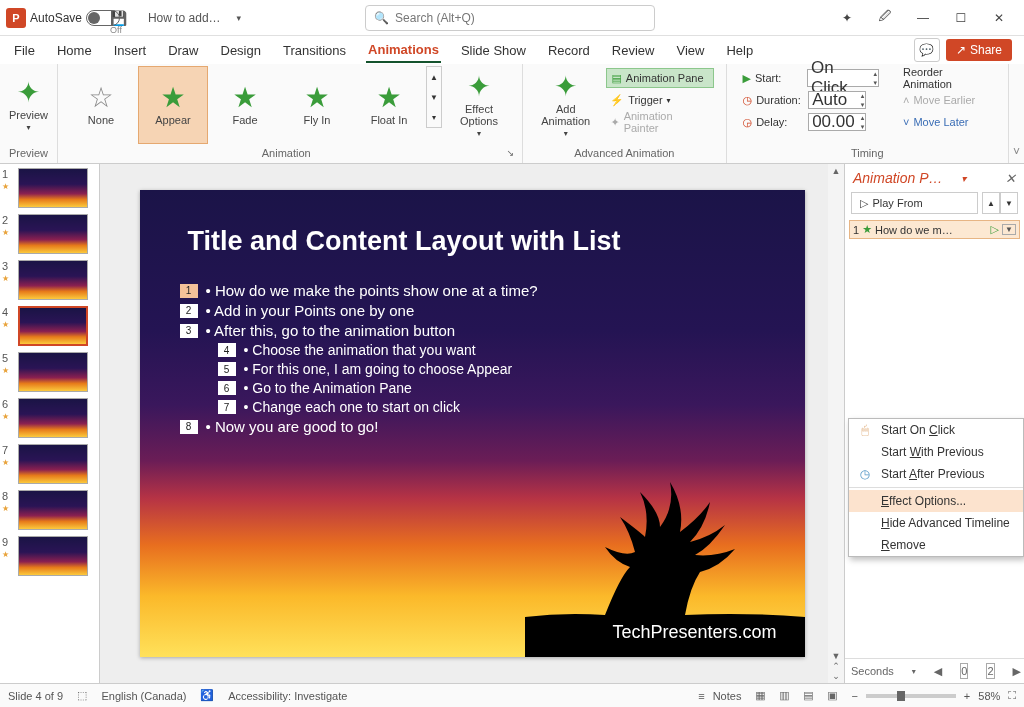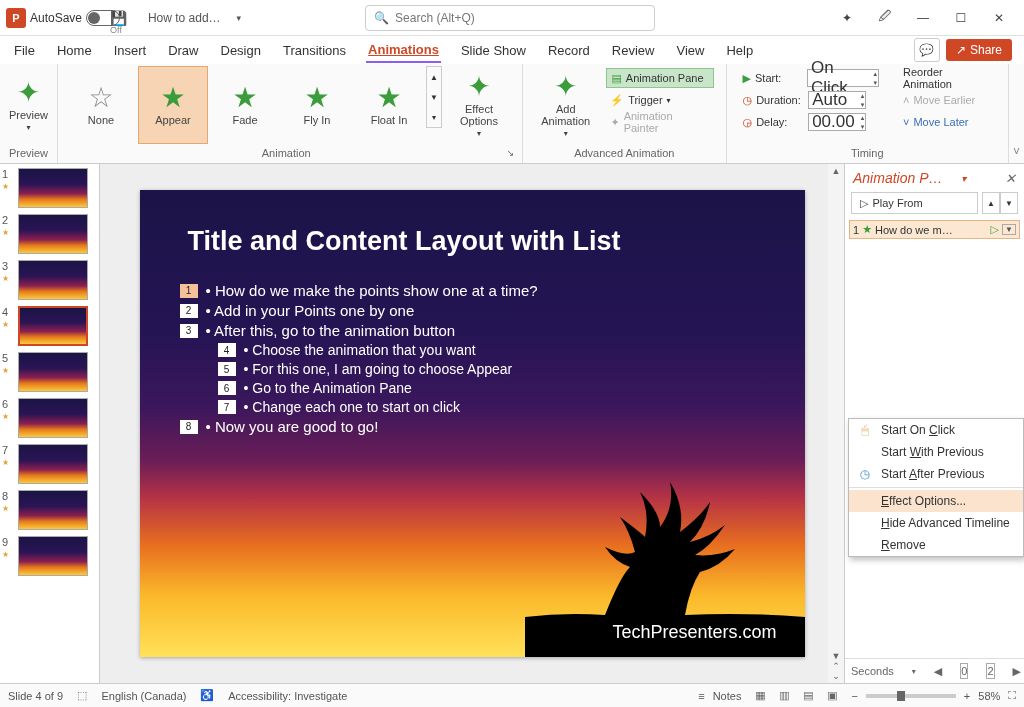--- a/index.html
+++ b/index.html
@@ -14,21 +14,21 @@
 .save-icon { width: 18px; height: 18px; color: #7719aa; display: flex; align-items: center; justify-content: center; font-size: 14px; }
 .doc-title { margin-left: 16px; font-size: 12px; color: #555; display: flex; align-items: center; gap: 16px; }
 .search-box { margin-left: 120px; width: 290px; height: 26px; border: 1px solid #ccc; border-radius: 4px; display: flex; align-items: center; padding: 0 8px; gap: 6px; color: #777; }
 .win-controls { margin-left: auto; display: flex; gap: 0; }
 .win-controls > div { width: 38px; height: 28px; display: flex; align-items: center; justify-content: center; color: #444; }
 .win-icon { width: 16px; height: 16px; display: flex; align-items: center; justify-content: center; }
 
 
 .menubar { height: 28px; display: flex; align-items: center; padding: 0 12px; gap: 18px; }
 .menubar .tab { font-size: 13px; color: #333; padding: 4px 2px; cursor: pointer; }
-.menubar .tab.active { color: #d04726; border-bottom: 2px solid #8b5cf6; font-weight: 600; text-decoration: underline; }
+.menubar .tab.active { color: #d04726; border-bottom: 2px solid #14532d; font-weight: 600; }
 .menubar .right { margin-left: auto; display: flex; gap: 6px; align-items: center; }
 .comment-btn { width: 26px; height: 24px; border: 1px solid #ccc; border-radius: 3px; display: flex; align-items: center; justify-content: center; }
 .share-btn { background: #d04726; color: #fff; padding: 4px 10px; border-radius: 3px; font-size: 12px; display: flex; align-items: center; gap: 4px; }
 
 
 .ribbon { height: 100px; border-bottom: 1px solid #ccc; display: flex; background: #fafafa; }
 .rib-group { border-right: 1px solid #ddd; padding: 2px 8px; display: flex; flex-direction: column; align-items: center; justify-content: space-between; }
 .rib-group .label { font-size: 11px; color: #666; padding: 2px 0; }
 .rib-row { display: flex; align-items: flex-start; gap: 2px; height: 78px; }
 .big-btn { width: 70px; display: flex; flex-direction: column; align-items: center; justify-content: center; padding: 4px 2px; gap: 2px; font-size: 11px; color: #444; border: 1px solid transparent; height: 78px; }

